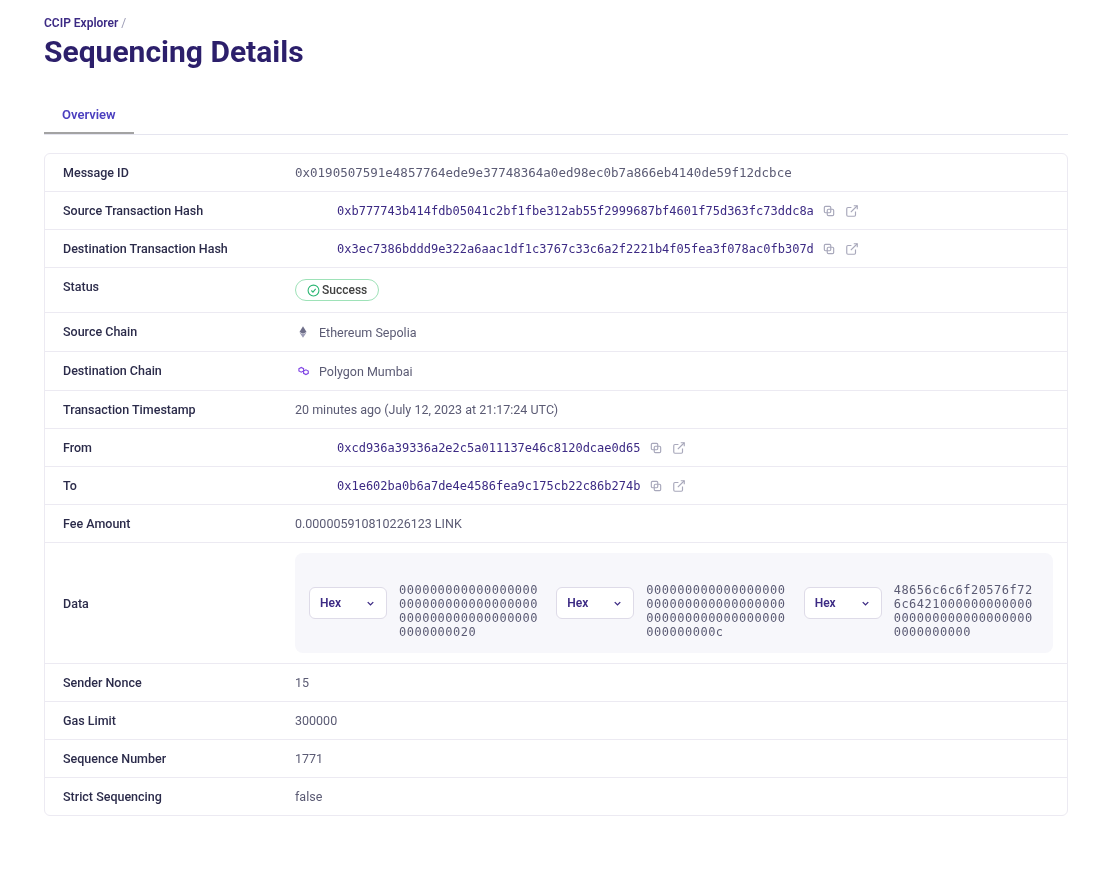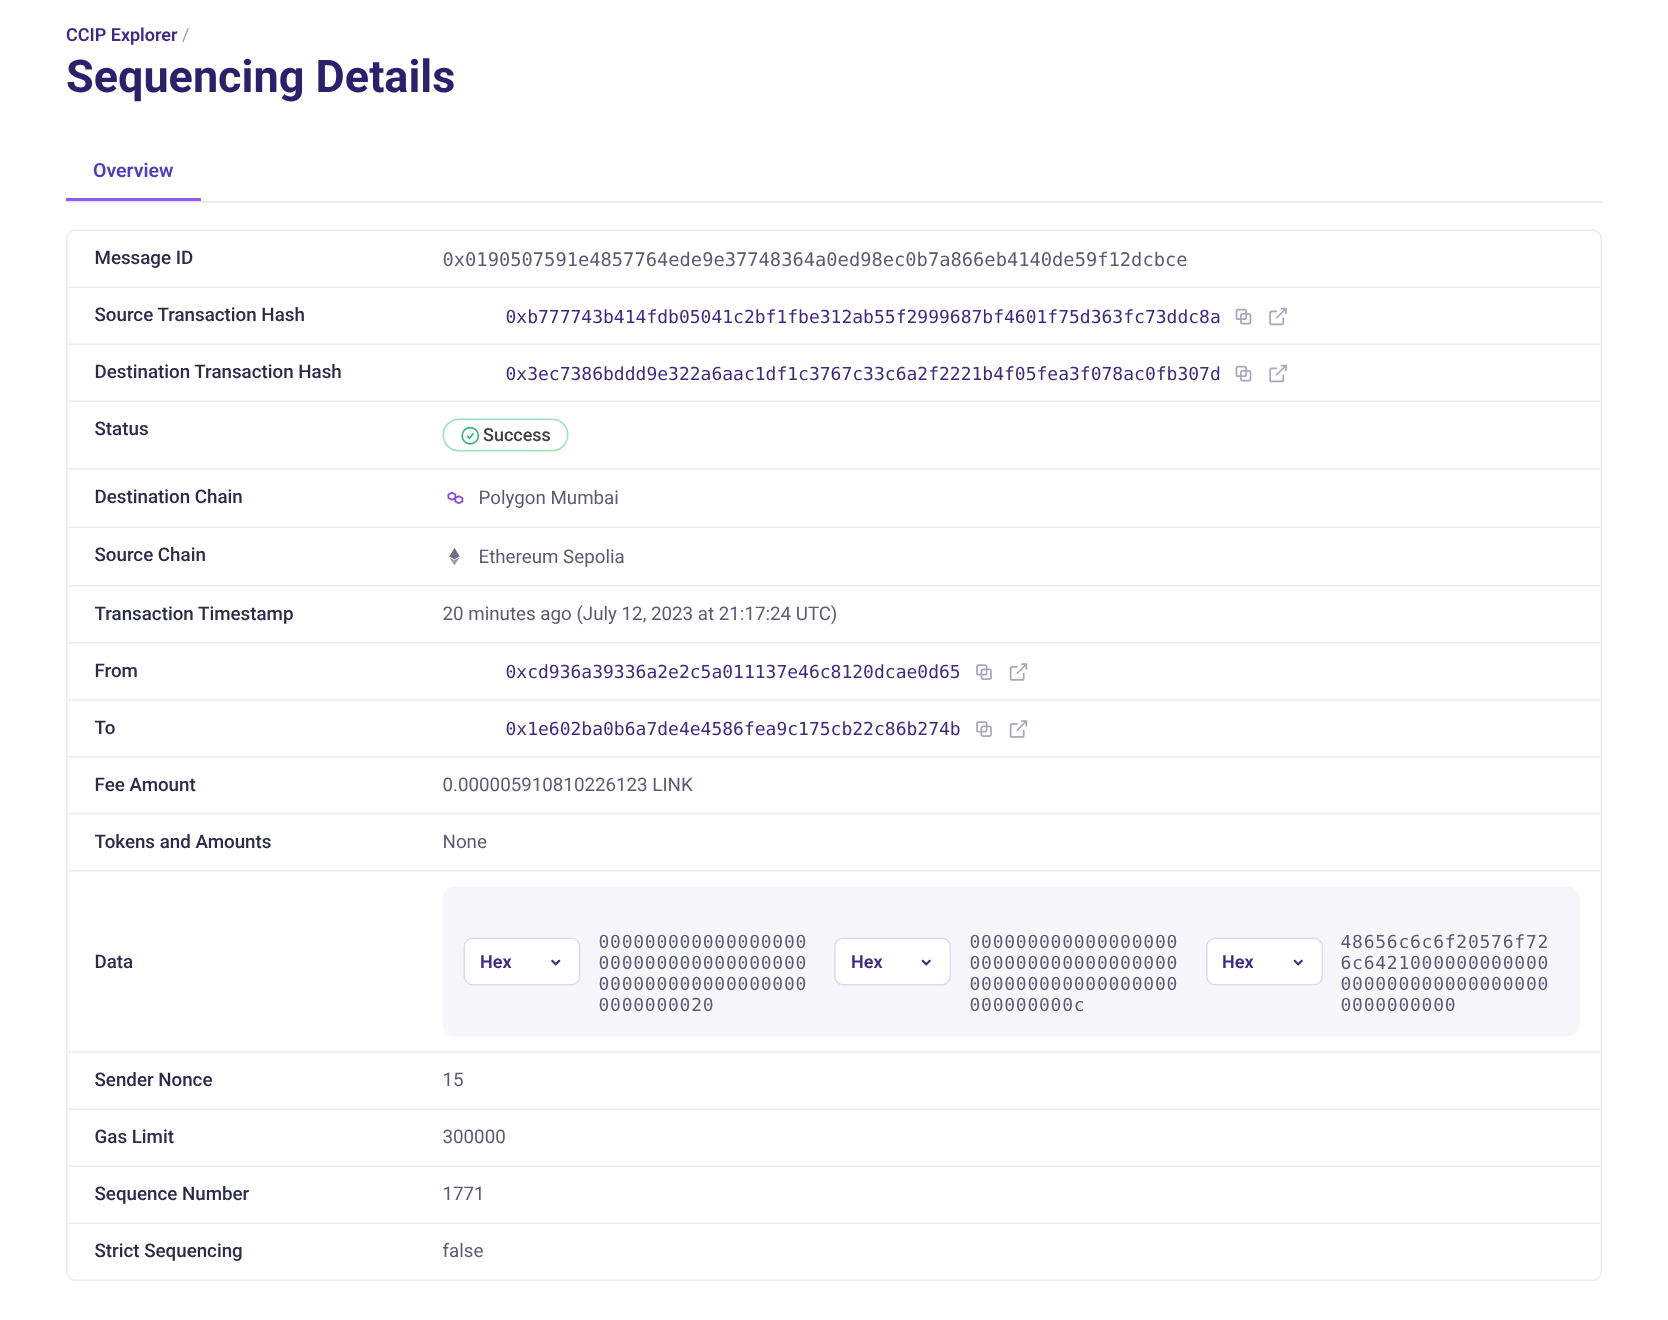--- a/index.html
+++ b/index.html
@@ -36,21 +36,21 @@
   .tabs {
     border-bottom: 1px solid #e5e5ef;
     display: flex;
     margin-bottom: 18px;
   }
   .tab {
     padding: 10px 18px;
     font-size: 13px;
     font-weight: 600;
     color: #4b3fbf;
-    border-bottom: 2px solid #8b5cf6;
+    border-bottom: 2px solid #a3a3a3;
     cursor: pointer;
   }
   .details-card {
     border: 1px solid #eceaf2;
     border-radius: 6px;
     overflow: hidden;
   }
   .row {
     display: flex;
     border-bottom: 1px solid #eceaf2;
@@ -222,45 +222,45 @@
           <svg viewBox="0 0 24 24" fill="none" stroke="#2bb673" stroke-width="2">
               <circle cx="12" cy="12" r="10"></circle>
               <polyline points="8 12 11 15 16 9"></polyline>
             </svg>
           <span>Success</span>
         </span>
       </div>
     </div>
 
     <div class="row">
-      <div class="label-cell">Destination Chain</div>
-      <div class="value-cell">
-        <span class="chain-icon">
-          <svg viewBox="0 0 24 24">
-              <path fill="none" stroke="#8247e5" stroke-width="2" d="M5 8 L9 6 L13 8 L13 12 L17 10 L21 12 L21 16 L17 18 L13 16 L13 12 L9 14 L5 12 Z"></path>
-            </svg>
-        </span>
-        <span>Polygon Mumbai</span>
-      </div>
-    </div>
-
-    <div class="row">
       <div class="label-cell">Source Chain</div>
       <div class="value-cell">
         <span class="chain-icon">
           <svg viewBox="0 0 24 24">
               <path fill="#6e6e89" d="M12 2 L6 12 L12 15 L18 12 Z"></path>
               <path fill="#9b9bb5" d="M12 16 L6 13 L12 22 L18 13 Z"></path>
             </svg>
         </span>
         <span>Ethereum Sepolia</span>
       </div>
     </div>
 
     <div class="row">
+      <div class="label-cell">Destination Chain</div>
+      <div class="value-cell">
+        <span class="chain-icon">
+          <svg viewBox="0 0 24 24">
+              <path fill="none" stroke="#8247e5" stroke-width="2" d="M5 8 L9 6 L13 8 L13 12 L17 10 L21 12 L21 16 L17 18 L13 16 L13 12 L9 14 L5 12 Z"></path>
+            </svg>
+        </span>
+        <span>Polygon Mumbai</span>
+      </div>
+    </div>
+
+    <div class="row">
       <div class="label-cell">Transaction Timestamp</div>
       <div class="value-cell">20 minutes ago (July 12, 2023 at 21:17:24 UTC)</div>
     </div>
 
     <div class="row">
       <div class="label-cell">From</div>
       <div class="value-cell">
         <span class="link-val">0xcd936a39336a2e2c5a011137e46c8120dcae0d65</span>
         <span class="icon-btn">
           <svg viewBox="0 0 24 24" fill="none" stroke="currentColor" stroke-width="2">
@@ -296,24 +296,20 @@
             </svg>
         </span>
       </div>
     </div>
 
     <div class="row">
       <div class="label-cell">Fee Amount</div>
       <div class="value-cell">0.000005910810226123 LINK</div>
     </div>
 
-    <div class="row">
-      <div class="label-cell">Tokens and Amounts</div>
-      <div class="value-cell">None</div>
-    </div>
 
     <div class="row data-row">
       <div class="label-cell">Data</div>
       <div class="value-cell">
         <div class="data-block">
           <div class="data-line">
             <div class="hex-select">
               <span>Hex</span>
               <svg viewBox="0 0 24 24" fill="none" stroke="currentColor" stroke-width="3">
                   <polyline points="6 9 12 15 18 9"></polyline>

